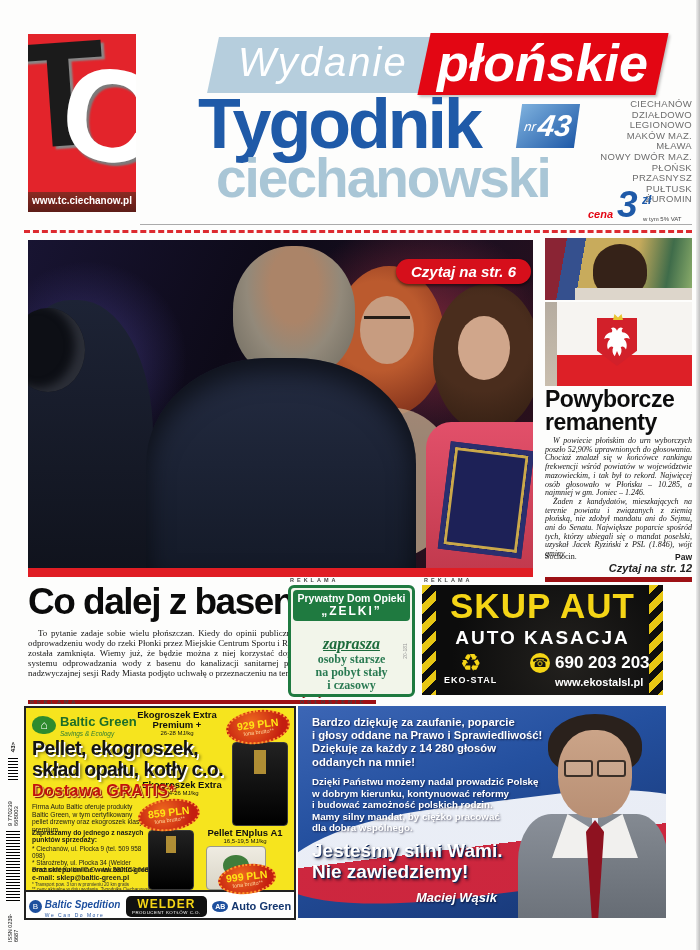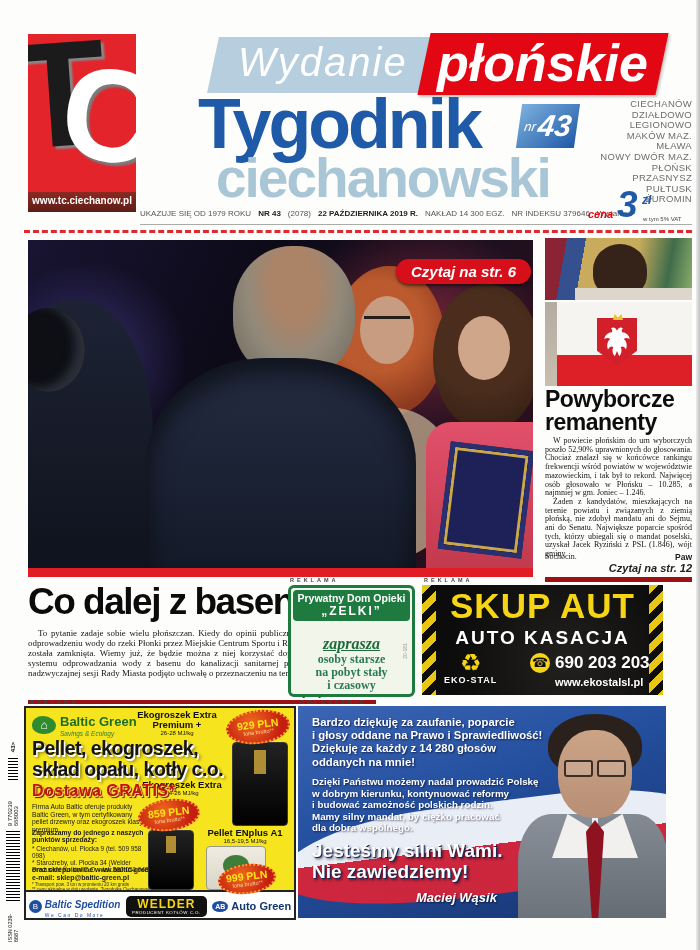--- a/index.html
+++ b/index.html
@@ -75,21 +75,21 @@
               background:linear-gradient(100deg,#8a2434 0 14%,#35508e 14% 26%,#c8ab5c 26% 60%,#3f6c4a 82%,#8fb06c 100%);}
   .vote-girl{left:48px;top:6px;width:54px;height:52px;border-radius:50% 50% 40% 40%;background:#352218;}
   .vote-paper{left:30px;bottom:0;width:117px;height:12px;background:#ddd6cb;}
   .flag{left:545px;top:302px;width:147px;height:84px;background:linear-gradient(#f6f4f1 0 63%,#dd2027 63%);overflow:hidden;}
   .flag-stripe{left:0;top:0;width:12px;height:84px;background:linear-gradient(#b5aca0,#c9beae);}
   .crest{left:52px;top:16px;width:40px;height:48px;background:#d2202a;
          clip-path:polygon(0 0,100% 0,100% 68%,50% 100%,0 68%);display:flex;align-items:center;justify-content:center;}
   .crown{left:68px;top:12px;width:10px;height:6px;background:#e8c430;clip-path:polygon(0 100%,15% 0,50% 60%,85% 0,100% 100%);z-index:2;}
   .story2-head{left:545px;top:388px;width:150px;font-size:23px;line-height:23px;font-weight:900;color:#0d0d0d;letter-spacing:-.5px;}
   .story2-body{left:545px;top:437px;width:147px;font-family:"Liberation Serif",serif;font-size:8px;line-height:8.7px;
-               text-align:justify;color:#151515;}
+               text-align:justify;color:#151515;font-style:italic;}
   .story2-body p{margin:0;text-indent:8px;}
   .s2-last{left:545px;top:552px;width:147px;display:flex;justify-content:space-between;
            font-family:"Liberation Serif",serif;font-size:8px;gap:28px;}
   .s2-last .auth{font-weight:700;font-family:"Liberation Sans",sans-serif;font-size:8.5px;}
   .story2-more{left:545px;top:562px;width:147px;text-align:right;font-style:italic;font-weight:900;font-size:11px;color:#222;}
   .story2-bar{left:545px;top:577px;width:147px;height:5px;background:#9d1115;}
 
   
   .pool-head{left:28px;top:581px;font-size:37px;font-weight:900;letter-spacing:-1.5px;color:#0b0b0b;}
   .pool-body{left:28px;top:629px;width:348px;font-family:"Liberation Serif",serif;font-size:8.9px;line-height:9.9px;
@@ -230,29 +230,20 @@
     <span>DZIAŁDOWO</span><br>
     <span>LEGIONOWO</span><br>
     <span>MAKÓW MAZ.</span><br>
     <span>MŁAWA</span><br>
     <span>NOWY DWÓR MAZ.</span><br>
     <span>PŁOŃSK</span><br>
     <span>PRZASNYSZ</span><br>
     <span>PUŁTUSK</span><br>
     <span>ŻUROMIN</span>
   </div>
-  <div class="abs infoline">
-    <span>UKAZUJE SIĘ OD 1979 ROKU</span>
-    <b>NR 43</b>
-    <span>(2078)</span>
-    <b>22 PAŹDZIERNIKA 2019 R.</b>
-    <span>NAKŁAD 14 300 EGZ.</span>
-    <span>NR INDEKSU 379646</span>
-    <span>Wydanie P</span>
-  </div>
   <div class="abs info-rule"></div>
   <div class="abs cena">cena</div>
   <div class="abs price3">3</div>
   <div class="abs pricezl">zł</div>
   <div class="abs pricevat">w tym 5% VAT</div>
   <div class="abs dash-rule"></div>
 
   <div class="abs photo">
     <div class="abs glow1"></div>
     <div class="abs glow2"></div>

